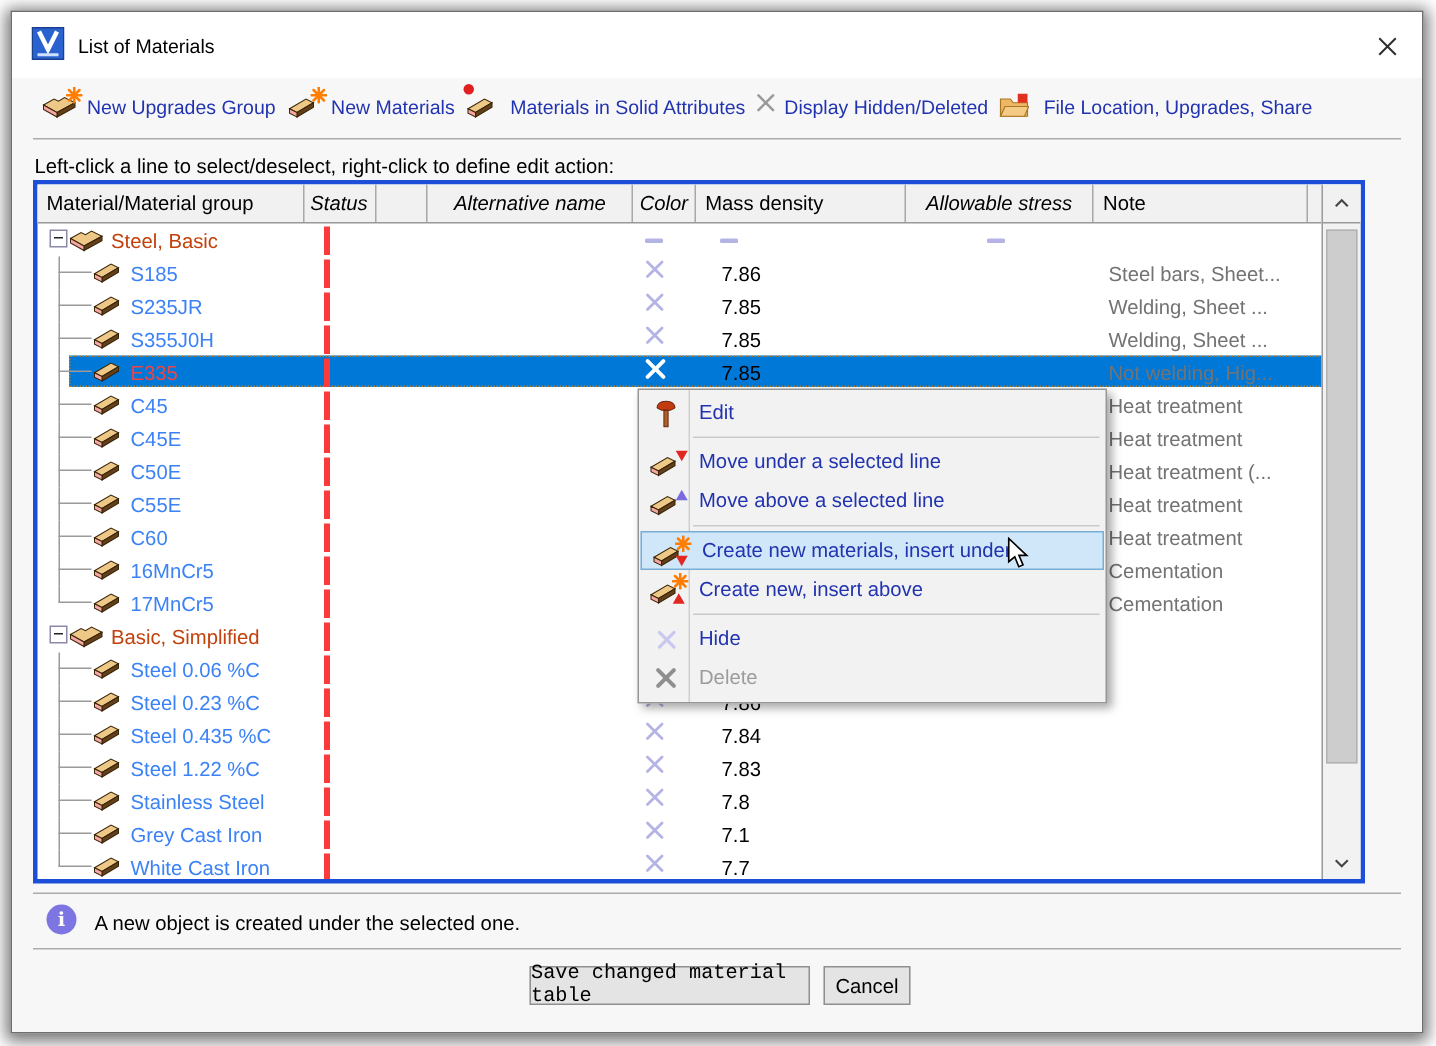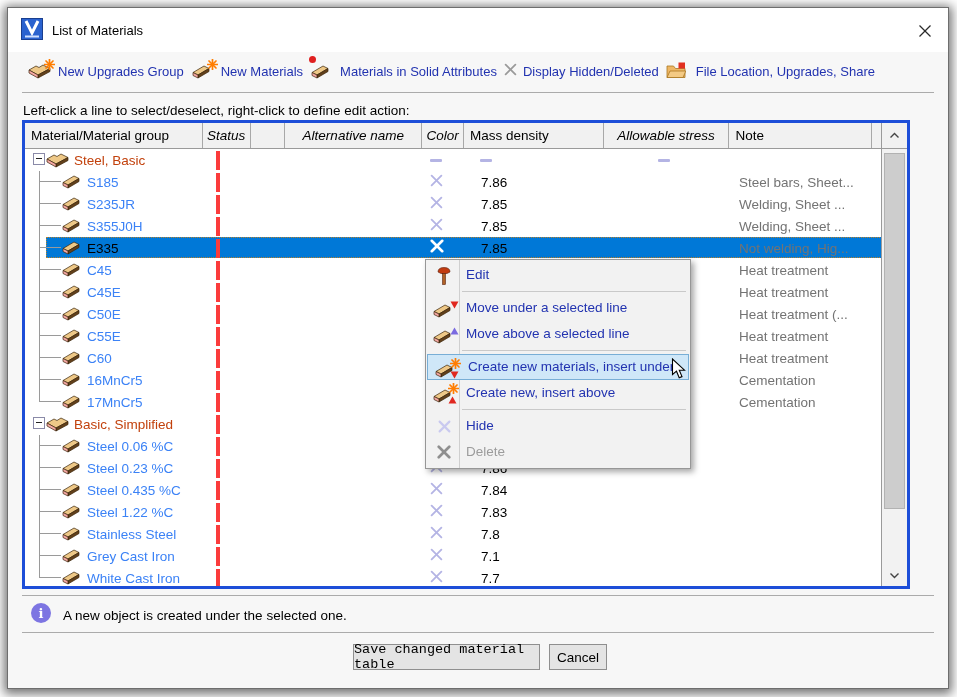--- a/index.html
+++ b/index.html
@@ -33,21 +33,21 @@
   .th{box-sizing:border-box;border-right:1px solid #a8a8a8;font-size:13.5px;color:#000;
       display:flex;align-items:center;padding:0 6px;height:25px;}
   .th.center{justify-content:center;font-style:italic;}
   .c0{width:178px}.c1{width:48px}.c2{width:35px}.c3{width:137px}.c4{width:42px}
   .c5{width:140px}.c6{width:126px}.c7{width:143px}.c8{width:13px}
   .tbody{position:absolute;left:0;top:26px;width:860px;bottom:0;overflow:hidden;}
   .row{position:relative;display:flex;height:22px;}
   .cell{box-sizing:border-box;height:22px;position:relative;display:flex;align-items:center;}
   .sel-band{position:absolute;left:21px;top:0;width:838px;height:21px;background:#0078d7;
             border:1px dotted #b5812e;box-sizing:border-box;}
-  .row.selected .txt{color:#000000;}
+  .row.selected .txt{color:#ef4444;}
   .expander{position:absolute;left:8px;top:4px;width:12px;height:12px;border:1px solid #8a8aa8;background:#fff;box-sizing:border-box;}
   .expander::after{content:"";position:absolute;left:2px;top:4px;width:6px;height:1px;background:#222;}
   .vline{position:absolute;left:14px;top:0;bottom:0;width:1px;background:#9a9a9a;}
   .vline.half{bottom:auto;height:11px;}
   .hline{position:absolute;left:14px;top:10px;width:22px;height:1px;background:#9a9a9a;}
   .mat-icon{position:absolute;left:36px;top:3px;width:20px;height:15px;}
   .grp-icon{position:absolute;left:21px;top:2px;width:24px;height:17px;}
   .mat-label{position:absolute;left:62px;top:4px;font-size:13.5px;white-space:nowrap;color:#3b82f6;}
   .grp-label{position:absolute;left:49px;top:4px;font-size:13.5px;white-space:nowrap;color:#c2410c;}
   .stat-mark{margin-left:13px;width:4px;height:19px;background:#fb3b3b;}
@@ -58,21 +58,21 @@
   .cell.c5 .txt{margin-left:16px;font-size:13.5px;color:#000;}
   .cell.c6 .dash{margin-left:53px;}
   .cell.c7 .txt{margin-left:8px;font-size:13.5px;color:#737373;white-space:nowrap;}
   
   .sbar{position:absolute;top:0;right:0;bottom:0;width:26px;background:#f2f2f2;border-left:1px solid #9a9a9a;box-sizing:border-box;}
   .sbar-up{position:absolute;top:0;left:0;right:0;height:25px;border-bottom:1px solid #9a9a9a;
            display:flex;align-items:center;justify-content:center;background:#f1f1f1;}
   .sbar-down{position:absolute;bottom:0;left:0;right:0;height:21px;display:flex;align-items:center;justify-content:center;}
   .sbar-thumb{position:absolute;left:2px;right:2px;top:30px;height:356px;background:#cdcdcd;border:1px solid #b2b2b2;box-sizing:border-box;}
   
-  .menu{position:absolute;left:417px;top:251px;width:266px;height:210px;background:#f2f2f2;
+  .menu{position:absolute;left:417px;top:251px;width:313px;height:210px;background:#f2f2f2;
         border:1px solid #979797;box-shadow:3px 3px 6px rgba(0,0,0,0.35);box-sizing:border-box;padding-top:2px;z-index:20;text-align:right;}
   .menu::before{content:"";position:absolute;left:33px;top:0;bottom:0;width:1px;background:#cfcfcf;}
   .menu-item{position:relative;height:26px;}
   .mi-icon{position:absolute;left:5px;top:2px;width:26px;height:22px;display:flex;align-items:center;justify-content:center;}
   .mi-label{position:absolute;left:40px;top:5px;font-size:13.5px;color:#2233b0;white-space:nowrap;}
   .menu-item.highlighted{background:#cfe7f8;border:1px solid #78aed6;box-sizing:border-box;margin:0 1px;}
   .menu-item.highlighted .mi-label{top:4px;}
   .menu-item.disabled .mi-label{color:#9c9c9c;}
   .menu-sep{height:1px;background:#c9c9c9;margin:3px 4px 3px 36px;}
   .cursor{position:absolute;left:663px;top:350px;z-index:40;}

